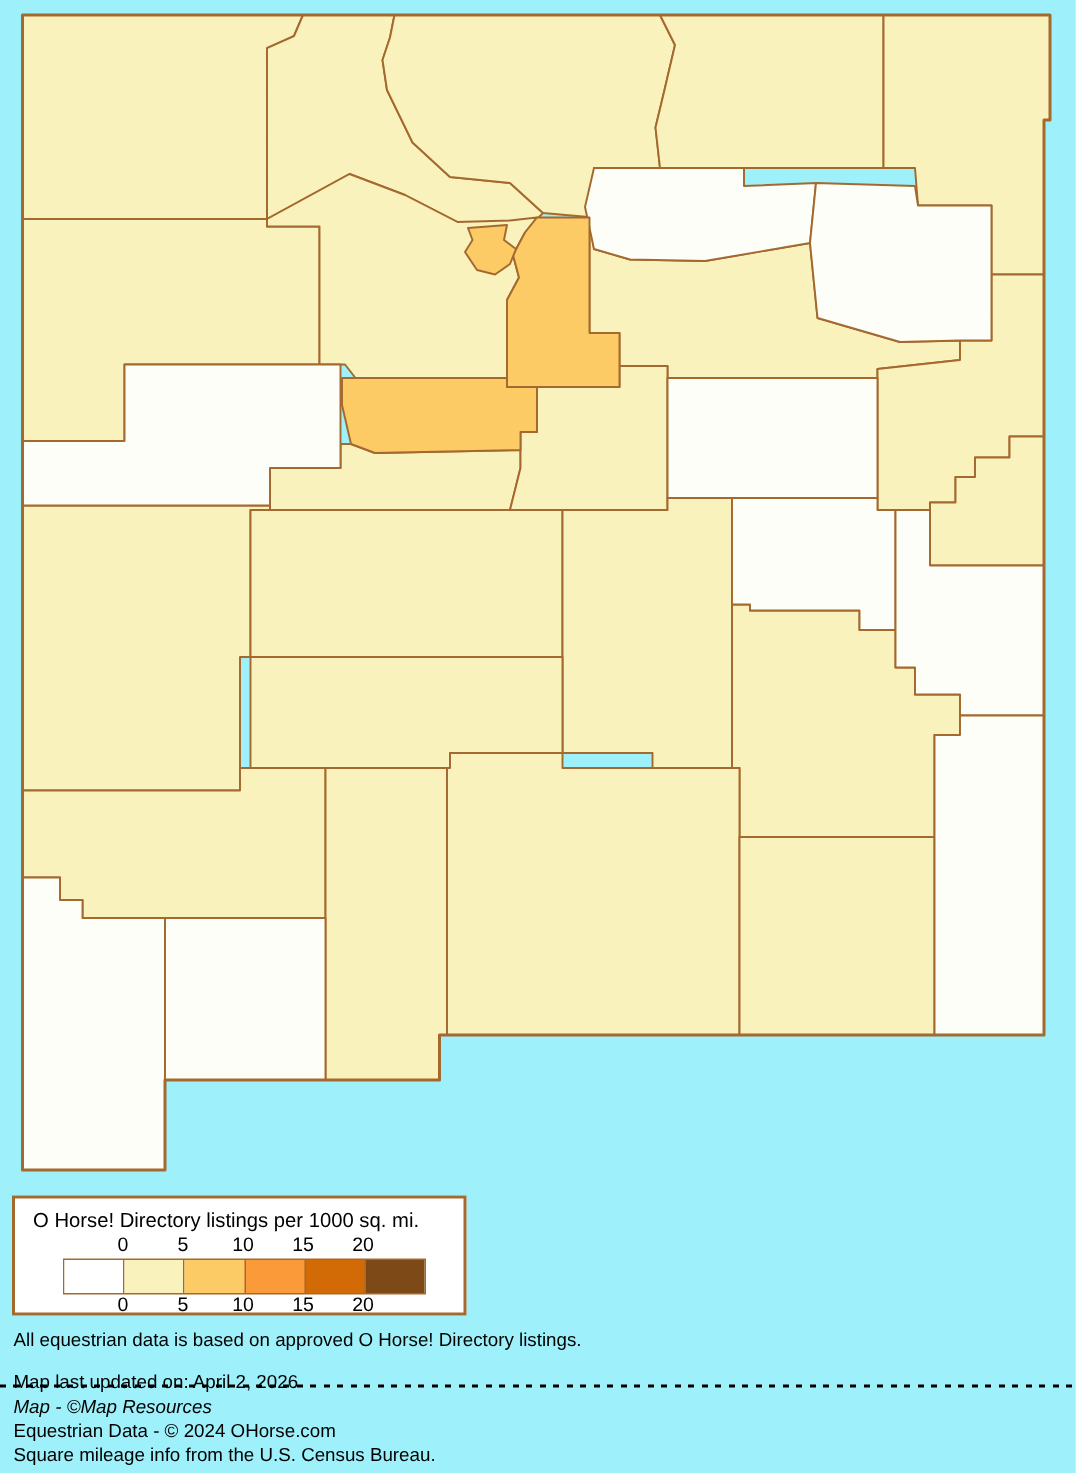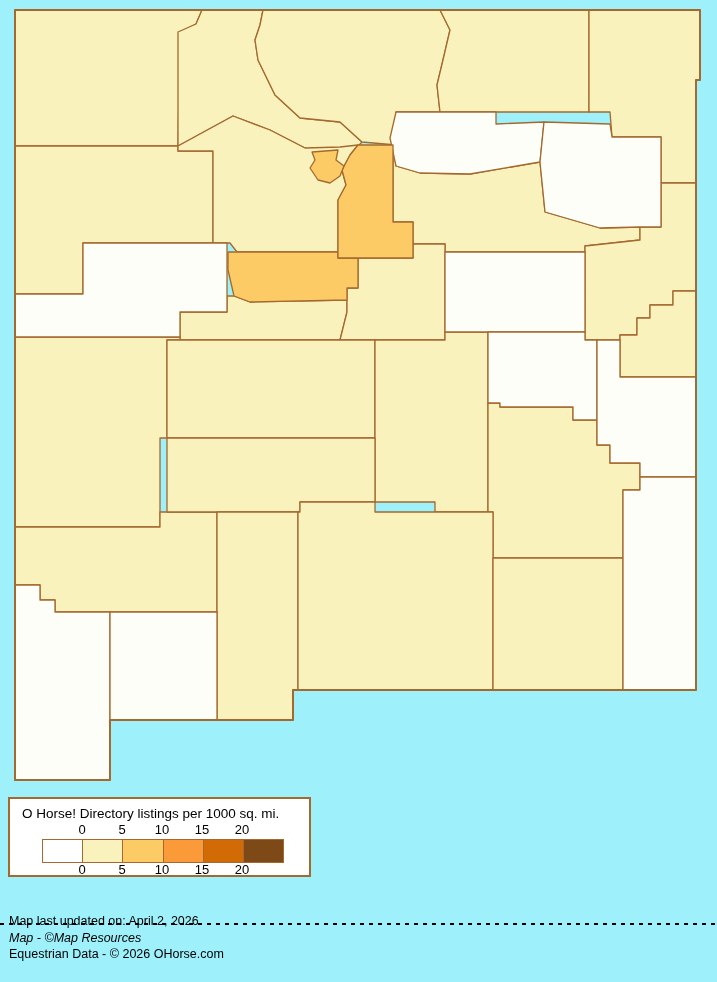--- a/index.html
+++ b/index.html
@@ -95,20 +95,22 @@
       </div>
     <div class="tick-row" style="top:63px;">
         <span class="tick" style="left: 72px;">0</span>
         <span class="tick" style="left: 112px;">5</span>
         <span class="tick" style="left: 152px;">10</span>
         <span class="tick" style="left: 192px;">15</span>
         <span class="tick" style="left: 232px;">20</span>
       </div>
   </div>
 
+  <div class="note-line" style="top:886px;">All equestrian data is based on approved O Horse! Directory listings.</div>
   <div class="note-line" style="top:902px;margin-top:12px;">Map last updated on: April 2, 2026</div>
 
   <div id="dashed-sep"></div>
 
   <div class="credit-line" style="top:931px;font-style:italic;">Map - ©Map Resources</div>
-  <div class="credit-line" style="top:947px;">Equestrian Data - © 2026 OHorse.com</div>
+  <div class="credit-line" style="top:947px;">Equestrian Data - © 2024 OHorse.com</div>
+  <div class="credit-line" style="top:963px;">Square mileage info from the U.S. Census Bureau.</div>
 
 </div>
 
 </body></html>

